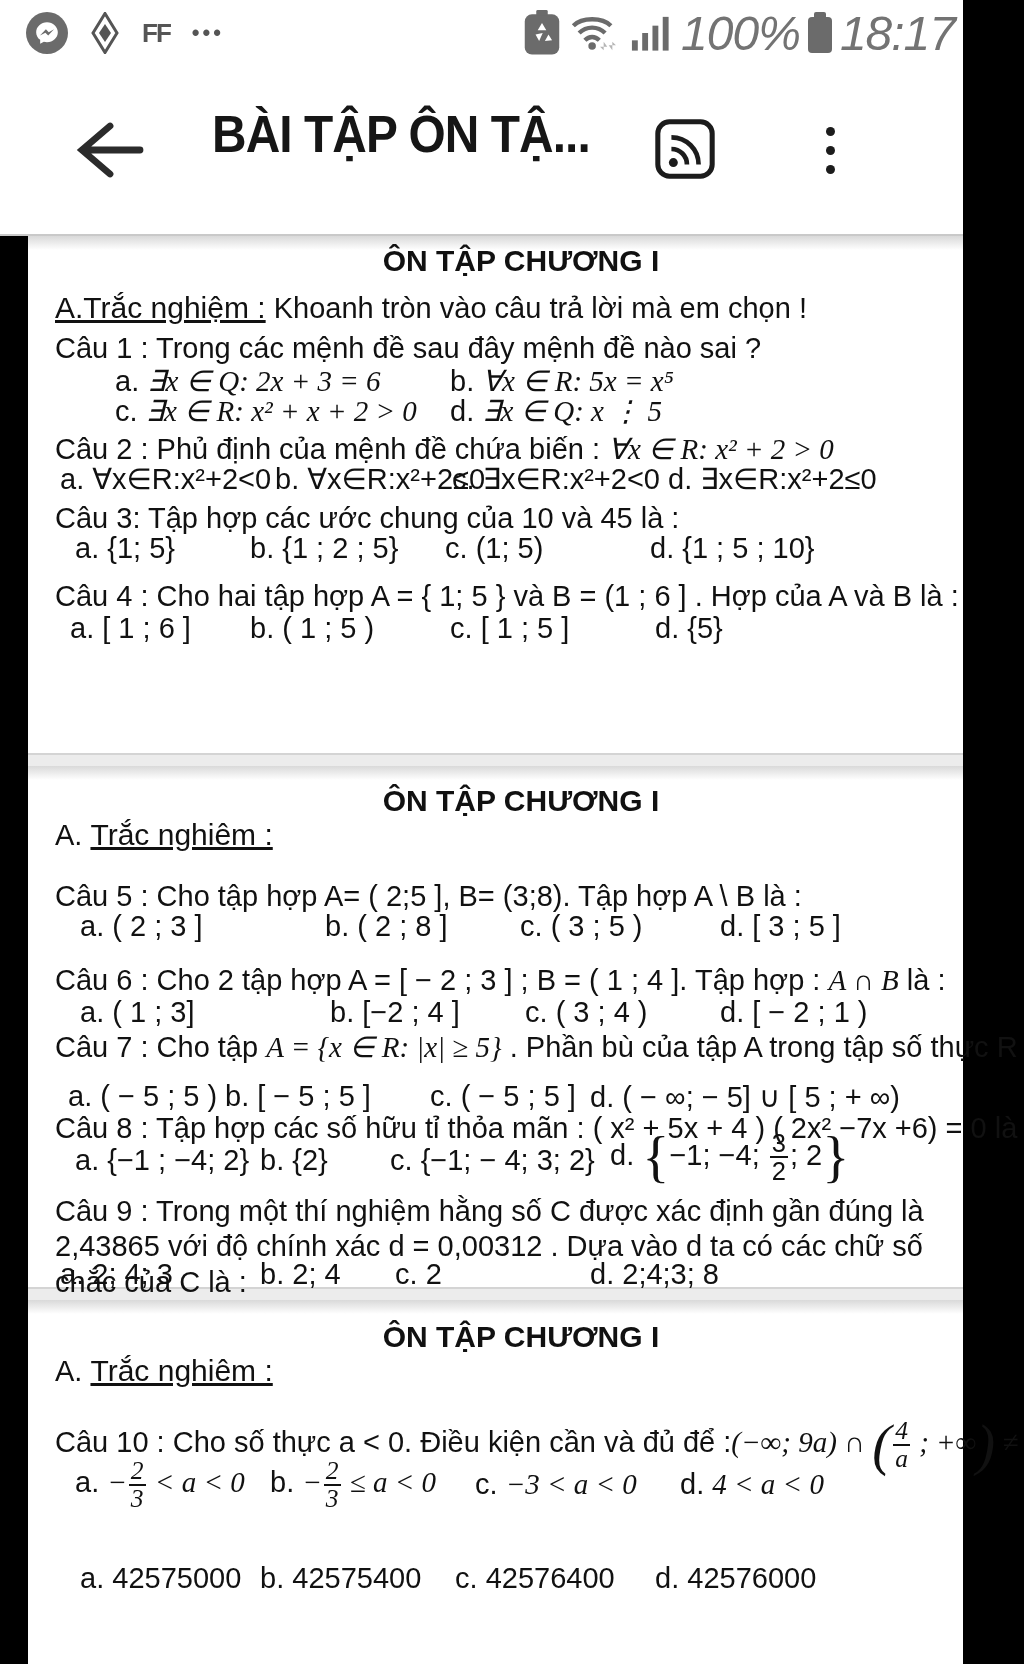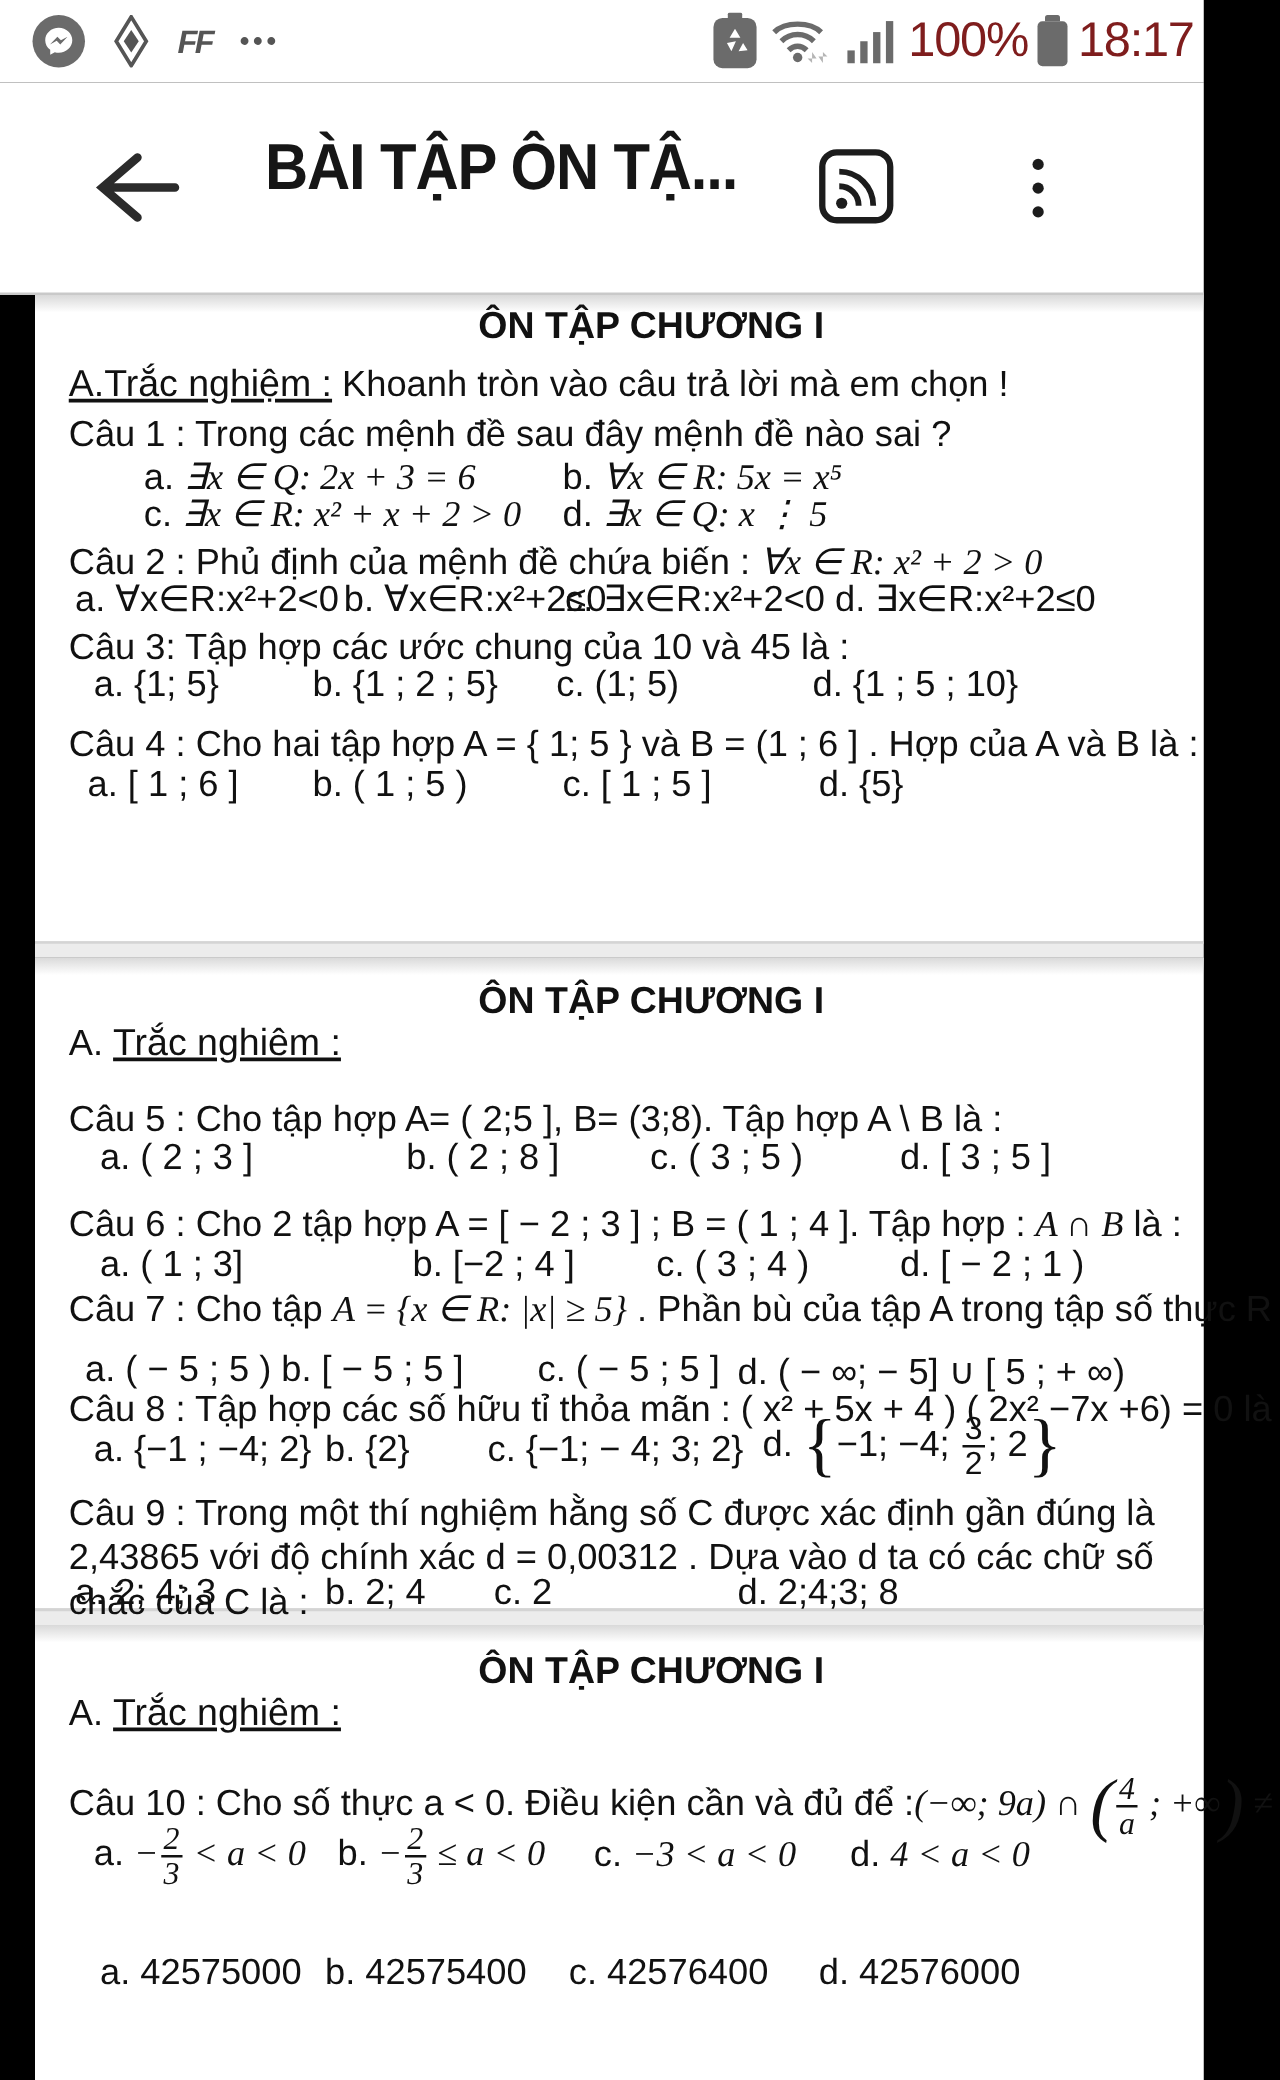--- a/index.html
+++ b/index.html
@@ -2,23 +2,23 @@
 <html><head>
 <meta charset="utf-8">
 <style>
   html,body{margin:0;padding:0;background:#222;}
   .screen{position:relative;width:1024px;height:1664px;background:#000;overflow:hidden;
           font-family:"Liberation Sans",sans-serif;color:#111;}
   
   .statusbar{position:absolute;left:0;top:0;width:963px;height:66px;background:#fff;}
   .sb-left{position:absolute;left:26px;top:8px;display:flex;align-items:center;gap:22px;height:50px;}
   .sb-right{position:absolute;right:8px;top:0;height:66px;display:flex;align-items:center;gap:8px;}
-  .sb-text{font-size:39px;color:#7f1d1d;letter-spacing:-1px;}
+  .sb-text{font-size:48px;color:#737373;letter-spacing:-1px;font-style:italic;}
   .msngr{width:42px;height:42px;border-radius:50%;background:#6b6b6b;display:flex;align-items:center;justify-content:center;}
-  .ff{font-size:26px;font-weight:bold;color:#555;letter-spacing:-2px;font-style:italic;}
+  .ff{font-size:26px;font-weight:bold;color:#555;letter-spacing:-2px;}
   .sb-dots{color:#555;font-size:22px;letter-spacing:3px;font-weight:bold;}
   .batt-body{width:24px;height:36px;background:#6b6b6b;border-radius:4px;position:relative;margin-top:4px;}
   .batt-body::before{content:"";position:absolute;top:-5px;left:6px;width:12px;height:5px;background:#6b6b6b;border-radius:2px 2px 0 0;}
   
   .appbar{position:absolute;left:0;top:66px;width:963px;height:168px;background:#fff;border-bottom:2px solid #c9c9c9;}
   .back-btn{position:absolute;left:66px;top:46px;width:80px;height:76px;cursor:pointer;}
   .app-title{position:absolute;left:212px;top:38px;font-size:52px;font-weight:bold;color:#161616;letter-spacing:-1px;
              transform:scaleX(.92);transform-origin:left;white-space:nowrap;}
   .cast-btn{position:absolute;left:652px;top:50px;width:66px;height:66px;cursor:pointer;}
   .menu-btn{position:absolute;left:812px;top:44px;width:36px;height:80px;display:flex;flex-direction:column;

